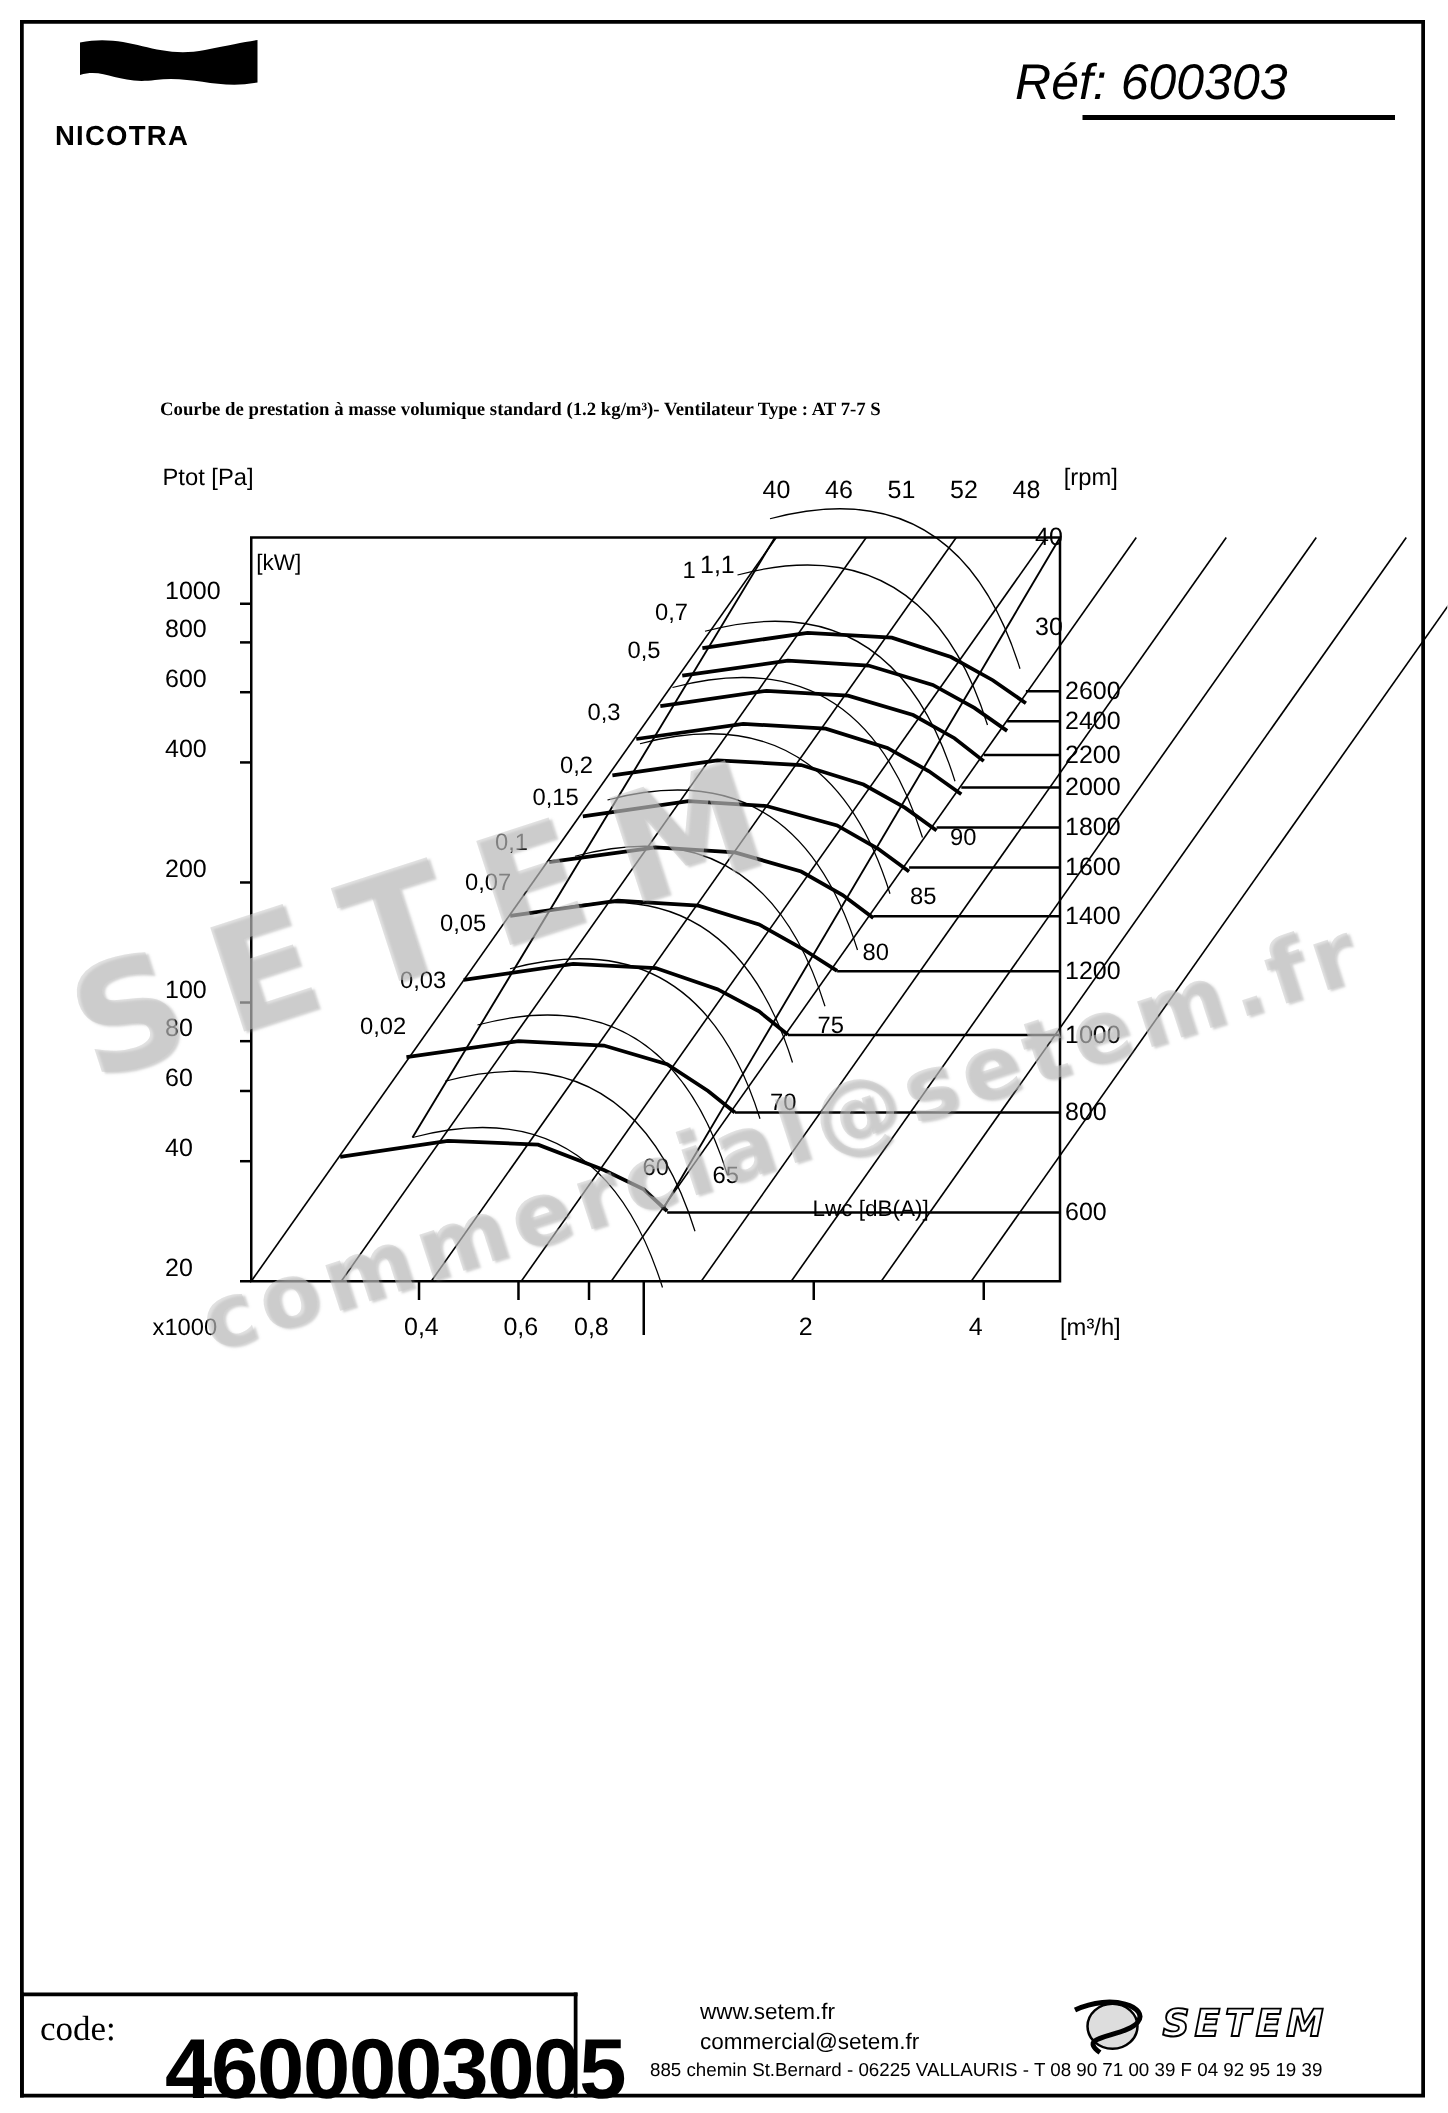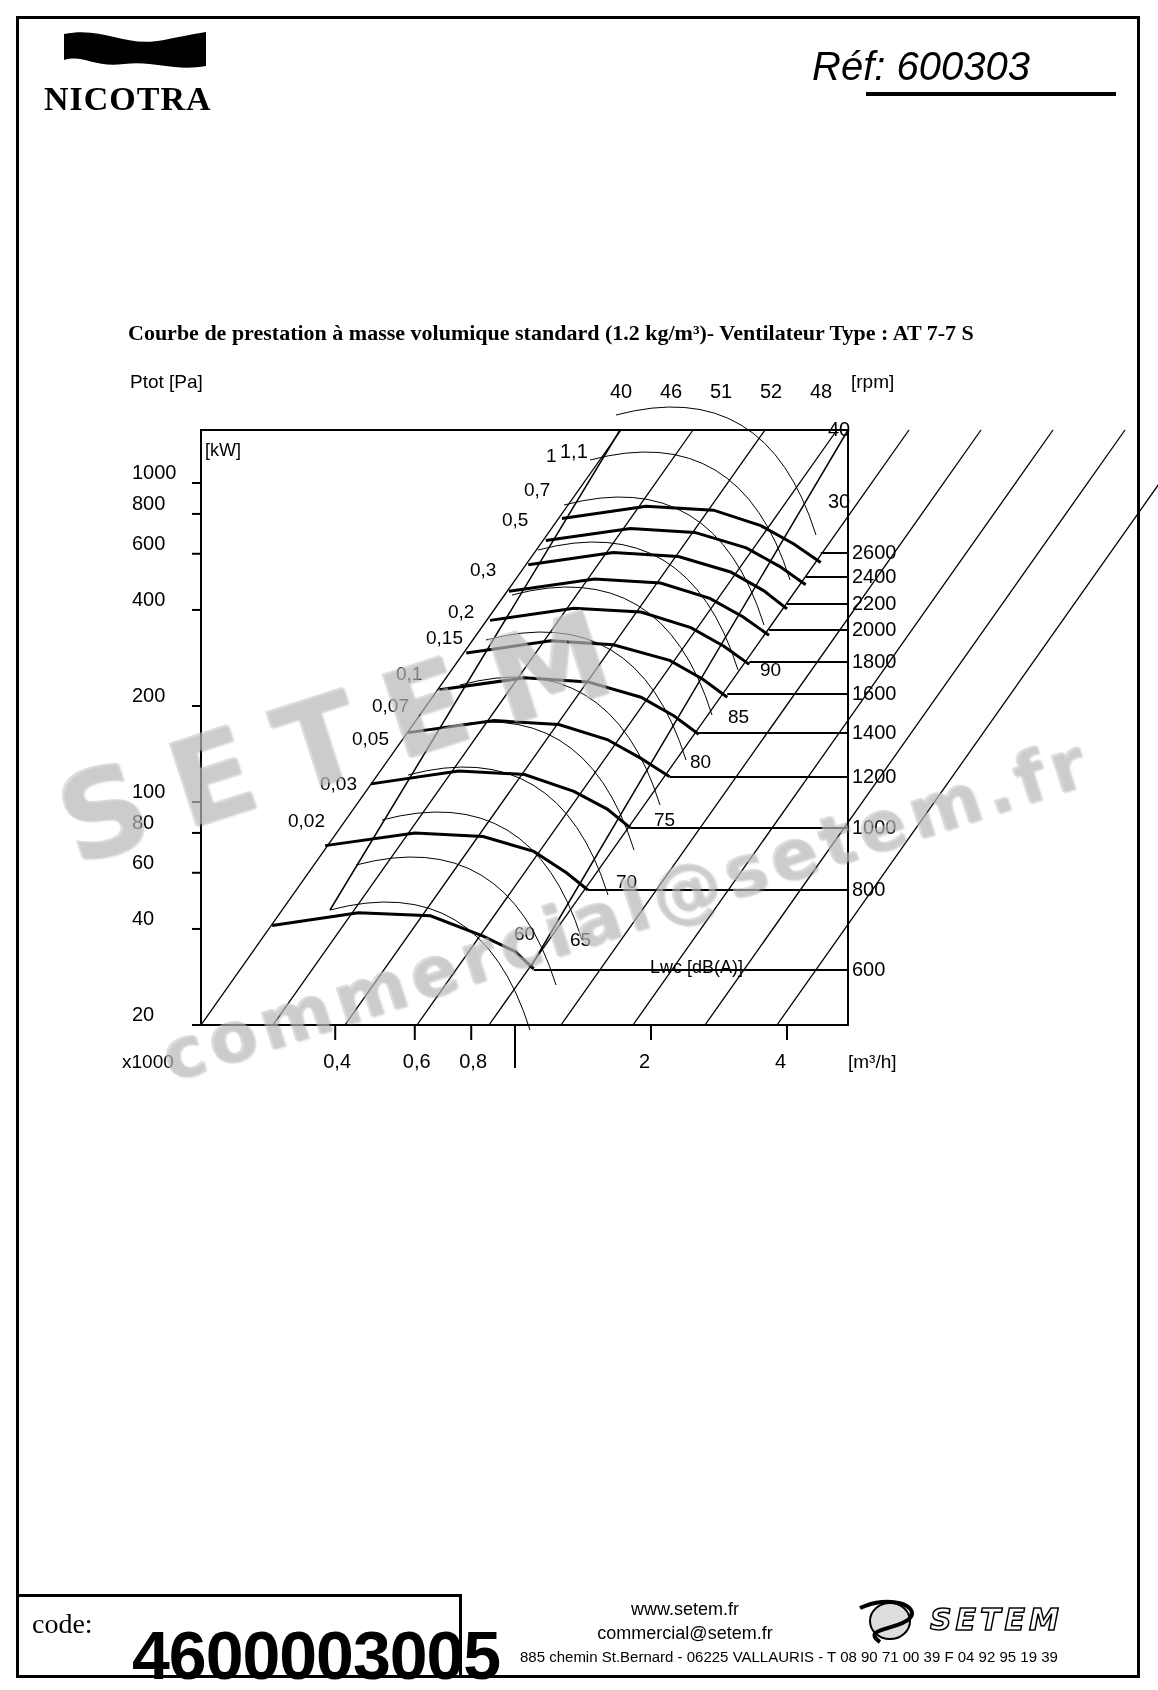--- a/index.html
+++ b/index.html
@@ -1,31 +1,31 @@
 <!DOCTYPE html>
 <html><head>
 <meta charset="utf-8">
 <style>
   html,body{margin:0;padding:0;background:#fff;}
   body{width:1158px;height:1690px;position:relative;overflow:hidden;font-family:"Liberation Sans",sans-serif;color:#000;}
   .page-frame{position:absolute;left:16px;top:16px;width:1124px;height:1662px;border:3px solid #000;box-sizing:border-box;}
   .logo{position:absolute;left:44px;top:30px;width:200px;height:90px;}
   .logo svg{display:block;}
-  .logo-text{position:absolute;left:0;top:50px;font-family:Liberation Serif, serif;font-weight:bold;font-size:34px;letter-spacing:1px;}
+  .logo-text{position:absolute;left:0;top:66px;font-family:Liberation Sans, sans-serif;font-weight:bold;font-size:22px;letter-spacing:1px;}
   .ref{position:absolute;right:128px;top:44px;font-family:"Liberation Sans",sans-serif;font-weight:normal;font-style:italic;font-size:40px;}
   .ref-underline{position:absolute;left:866px;top:92px;width:250px;height:4px;background:#000;}
-  .chart-title{position:absolute;left:128px;top:320px;font-family:"Liberation Serif",serif;font-weight:bold;font-size:22px;white-space:nowrap;}
+  .chart-title{position:absolute;left:128px;top:320px;font-family:"Liberation Serif",serif;font-weight:bold;font-size:15px;white-space:nowrap;}
   .chart-svg{position:absolute;left:0;top:0;}
   .watermark{position:absolute;pointer-events:none;color:rgba(200,200,200,0.55);font-weight:bold;font-family:"DejaVu Sans",sans-serif;white-space:nowrap;text-shadow:2px 2px 2px rgba(120,120,120,0.35);}
   .wm1{left:40px;top:760px;font-size:120px;transform:rotate(-18deg);transform-origin:left top;letter-spacing:30px;}
   .wm2{left:150px;top:1020px;font-size:70px;transform:rotate(-18deg);transform-origin:left top;letter-spacing:6px;}
   .footer-code-box{position:absolute;left:16px;top:1594px;width:446px;height:84px;border:3px solid #000;box-sizing:border-box;border-bottom:none;}
   .code-label{position:absolute;left:32px;top:1608px;font-size:28px;font-family:Liberation Serif, serif;}
   .code-value{position:absolute;left:132px;top:1616px;font-size:68px;font-weight:bold;font-family:"Liberation Sans",sans-serif;letter-spacing:-1px;}
-  .footer-web{position:absolute;left:560px;top:1597px;width:250px;text-align:center;font-size:18px;font-family:"Liberation Sans",sans-serif;line-height:24px;}
+  .footer-web{position:absolute;left:560px;top:1597px;width:250px;text-align:left;font-size:18px;font-family:"Liberation Sans",sans-serif;line-height:24px;}
   .footer-addr{position:absolute;left:500px;top:1648px;font-size:15px;font-family:"Liberation Sans",sans-serif;white-space:nowrap;margin-left:20px;}
   .setem-logo{position:absolute;left:850px;top:1598px;width:260px;height:46px;}
   .setem-text{position:absolute;left:80px;top:4px;font-size:30px;font-style:italic;font-weight:bold;color:#fff;-webkit-text-stroke:1.5px #000;letter-spacing:4px;font-family:"DejaVu Sans",sans-serif;}
 </style>
 </head>
 <body>
 
 <div class="page-frame"></div>
 
 <div class="logo">

